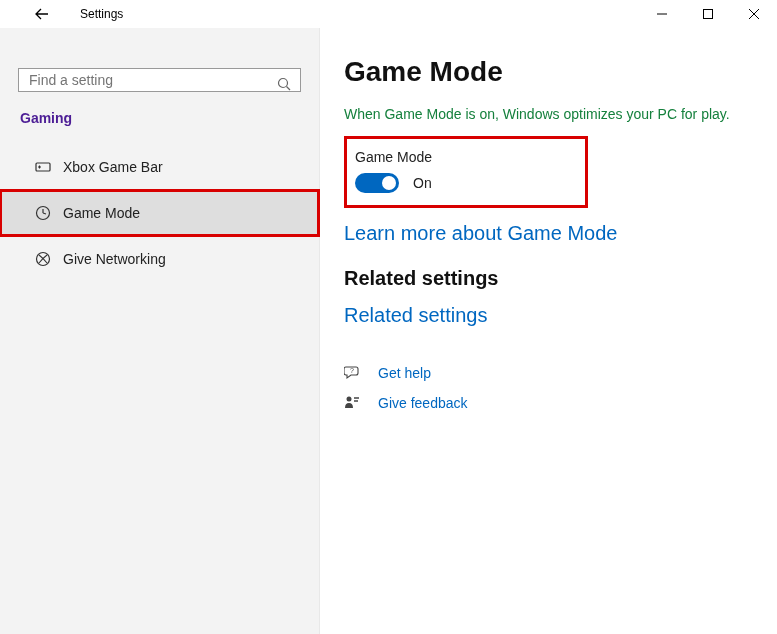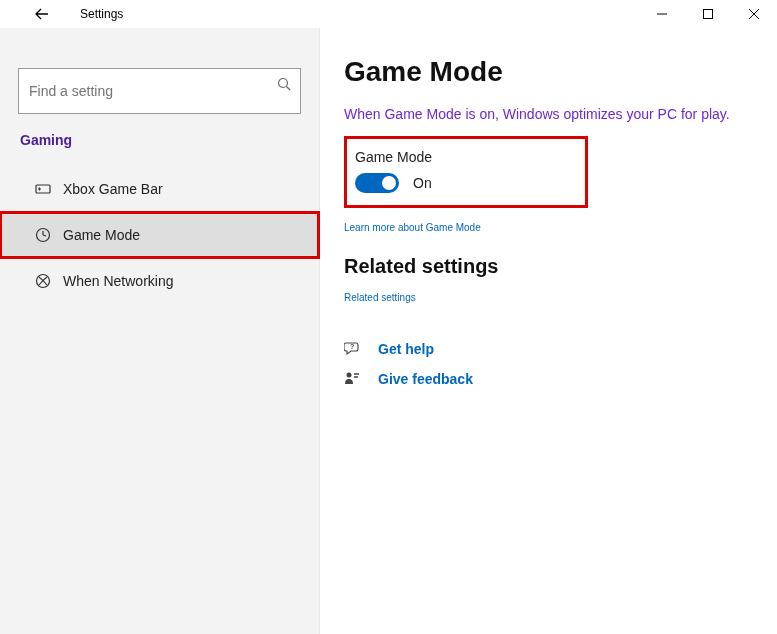--- a/index.html
+++ b/index.html
@@ -12,45 +12,45 @@
     .titlebar-btn { width: 46px; height: 28px; display: flex; align-items: center; justify-content: center; cursor: pointer; }
     
     .body-wrap { flex: 1; display: flex; background: #fff; }
     
     .sidebar { width: 320px; background: #f3f3f3; padding-top: 28px; border-right: 1px solid #e8e8e8; }
     .home-row { display: flex; align-items: center; height: 38px; padding-left: 20px; cursor: pointer; }
     .home-row .icon-slot { width: 28px; display: flex; }
     .home-row .label { font-size: 14px; color: #222; }
     
     .search-wrap { margin: 12px 18px 18px 18px; position: relative; }
-    .search-input { width: 100%; height: 46px; border: 1px solid #999; background: #fff; padding: 0 32px 0 10px; font-size: 14px; color: #666; outline: none; }
+    .search-input { width: 100%; height: 24px; border: 1px solid #999; background: #fff; padding: 0 32px 0 10px; font-size: 14px; color: #666; outline: none; }
     .search-icon { position: absolute; right: 10px; top: 9px; color: #666; }
     
     .category { font-size: 14px; font-weight: 700; color: #4c1d95; padding: 0 0 0 20px; margin-bottom: 18px; }
     
     .nav-item { display: flex; align-items: center; height: 46px; padding-left: 35px; cursor: pointer; color: #222; font-size: 14px; }
     .nav-item .icon-slot { width: 28px; display: flex; align-items: center; }
     .nav-item.selected { background: #dedede; }
     .nav-item.highlighted { outline: 3px solid #d80000; outline-offset: -2px; }
     
     .content { flex: 1; padding: 28px 24px 0 24px; }
     .page-title { font-size: 28px; font-weight: 600; color: #111; margin-bottom: 18px; }
-    .desc { font-size: 14px; color: #6d28d9; margin-bottom: 14px; }
+    .desc { font-size: 14px; color: #15803d; margin-bottom: 14px; }
     
     .toggle-box { border: 3px solid #d80000; padding: 10px 8px 12px 8px; width: 244px; margin-bottom: 14px; }
     .toggle-label { font-size: 14px; color: #222; margin-bottom: 8px; }
     .toggle-row { display: flex; align-items: center; }
     .toggle-switch { width: 44px; height: 20px; border-radius: 10px; background: #0067c0; position: relative; cursor: pointer; }
     .toggle-knob { position: absolute; right: 3px; top: 3px; width: 14px; height: 14px; border-radius: 50%; background: #fff; }
     .toggle-state { margin-left: 14px; font-size: 14px; color: #222; }
     
-    .link { font-size: 10px; color: #0067c0; cursor: pointer; display: block; margin-bottom: 22px; }
+    .link { font-size: 20px; color: #0067c0; cursor: pointer; display: block; margin-bottom: 22px; }
     .section-heading { font-size: 20px; font-weight: 600; color: #111; margin: 0 0 14px 0; }
     
-    .action-row { display: flex; align-items: flex-start; margin-bottom: 14px; font-weight: bold; }
+    .action-row { display: flex; align-items: flex-start; margin-bottom: 14px; }
     .action-row .icon-slot { width: 34px; display: flex; align-items: center; color: #444; }
     .action-link { font-size: 14px; color: #0067c0; cursor: pointer; }
     
     svg { display: block; }
   </style>
 </head>
 <body>
 
 <div class="titlebar">
   <div class="titlebar-back">
@@ -114,21 +114,21 @@
       <span>Game Mode</span>
     </div>
 
     <div class="nav-item">
       <span class="icon-slot">
         <svg width="16" height="16" viewBox="0 0 16 16">
             <circle cx="8" cy="8" r="6.5" stroke="#333" stroke-width="1.2" fill="none"></circle>
             <path d="M4 4 Q8 7 12 12 M12 4 Q8 7 4 12" stroke="#333" stroke-width="1.1" fill="none"></path>
           </svg>
       </span>
-      <span>When Networking</span>
+      <span>Give Networking</span>
     </div>
   </div>
 
   <div class="content">
     <h1 class="page-title">Game Mode</h1>
     <p class="desc">When Game Mode is on, Windows optimizes your PC for play.</p>
 
     <div class="toggle-box">
       <div class="toggle-label">Game Mode</div>
       <div class="toggle-row">

